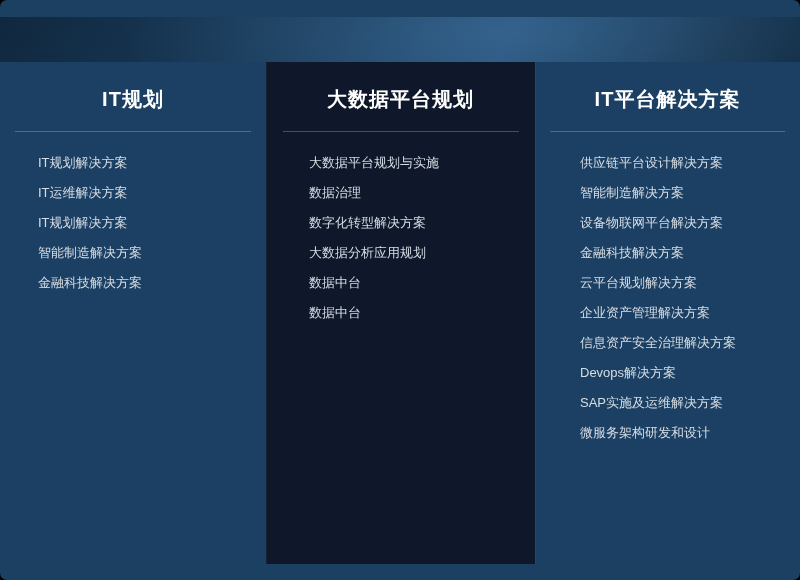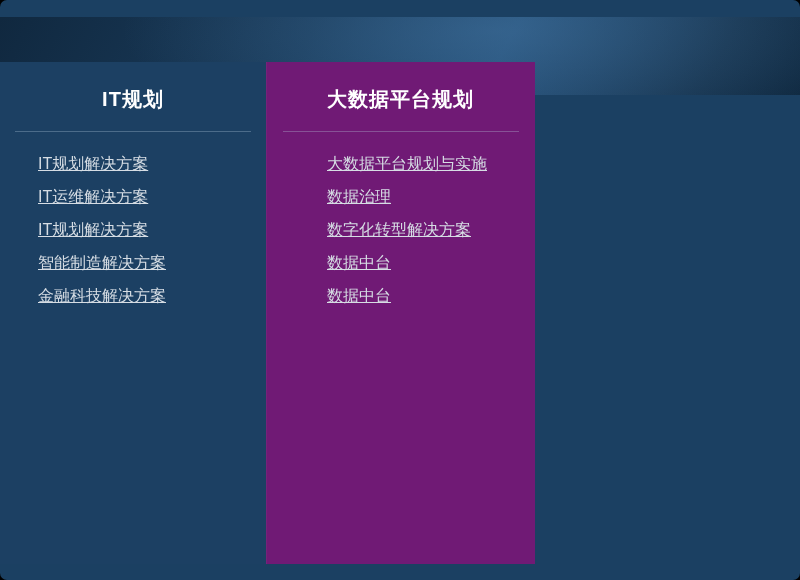--- a/index.html
+++ b/index.html
@@ -58,21 +58,21 @@
     display: flex;
   }
 
   .col {
     position: relative;
     box-sizing: border-box;
     height: 502px;
     padding-top: 27px;
   }
   .col-0 { width: 266px; background: #1c4063; }
-  .col-1 { width: 269px; background: #701a75; }
+  .col-1 { width: 269px; background: #0f172a; }
   .col-2 { width: 265px; background: #1c4063; }
 
   
   .col-1::before,
   .col-2::before {
     content: "";
     position: absolute;
     left: 0;
     top: 0;
     width: 1px;
@@ -97,30 +97,29 @@
   .col-0 .col-rule { width: 236px; }
   .col-1 .col-rule { width: 236px; }
   .col-2 .col-rule { width: 235px; }
 
   .col-list {
     list-style: none;
     margin: 0;
     padding: 0;
   }
   .col-0 .col-list { padding: 24px 0 0 38px; }
-  .col-1 .col-list { padding: 24px 0 0 43px; margin-left: 18px; }
+  .col-1 .col-list { padding: 24px 0 0 43px; }
   .col-2 .col-list { padding: 24px 0 0 45px; }
 
   .col-item {
     color: #d6dde4;
-    font-size: 16px;
+    font-size: 13px;
     line-height: 1;
     margin-bottom: 17px;
     white-space: nowrap;
-    text-decoration: underline;
   }
 </style>
 </head>
 <body>
 
 <div id="panel">
 
   <div id="header">
     <div id="header-title">技术咨询</div>
   </div>
@@ -139,20 +138,37 @@
       </ul>
     </div>
 
     <div class="col col-1">
       <div class="col-head">大数据平台规划</div>
       <div class="col-rule"></div>
       <ul class="col-list">
         <li class="col-item">大数据平台规划与实施</li>
         <li class="col-item">数据治理</li>
         <li class="col-item">数字化转型解决方案</li>
+        <li class="col-item">大数据分析应用规划</li>
         <li class="col-item">数据中台</li>
         <li class="col-item">数据中台</li>
       </ul>
     </div>
 
+    <div class="col col-2">
+      <div class="col-head">IT平台解决方案</div>
+      <div class="col-rule"></div>
+      <ul class="col-list">
+        <li class="col-item">供应链平台设计解决方案</li>
+        <li class="col-item">智能制造解决方案</li>
+        <li class="col-item">设备物联网平台解决方案</li>
+        <li class="col-item">金融科技解决方案</li>
+        <li class="col-item">云平台规划解决方案</li>
+        <li class="col-item">企业资产管理解决方案</li>
+        <li class="col-item">信息资产安全治理解决方案</li>
+        <li class="col-item">Devops解决方案</li>
+        <li class="col-item">SAP实施及运维解决方案</li>
+        <li class="col-item">微服务架构研发和设计</li>
+      </ul>
+    </div>
 
   </div>
 </div>
 
 </body></html>

